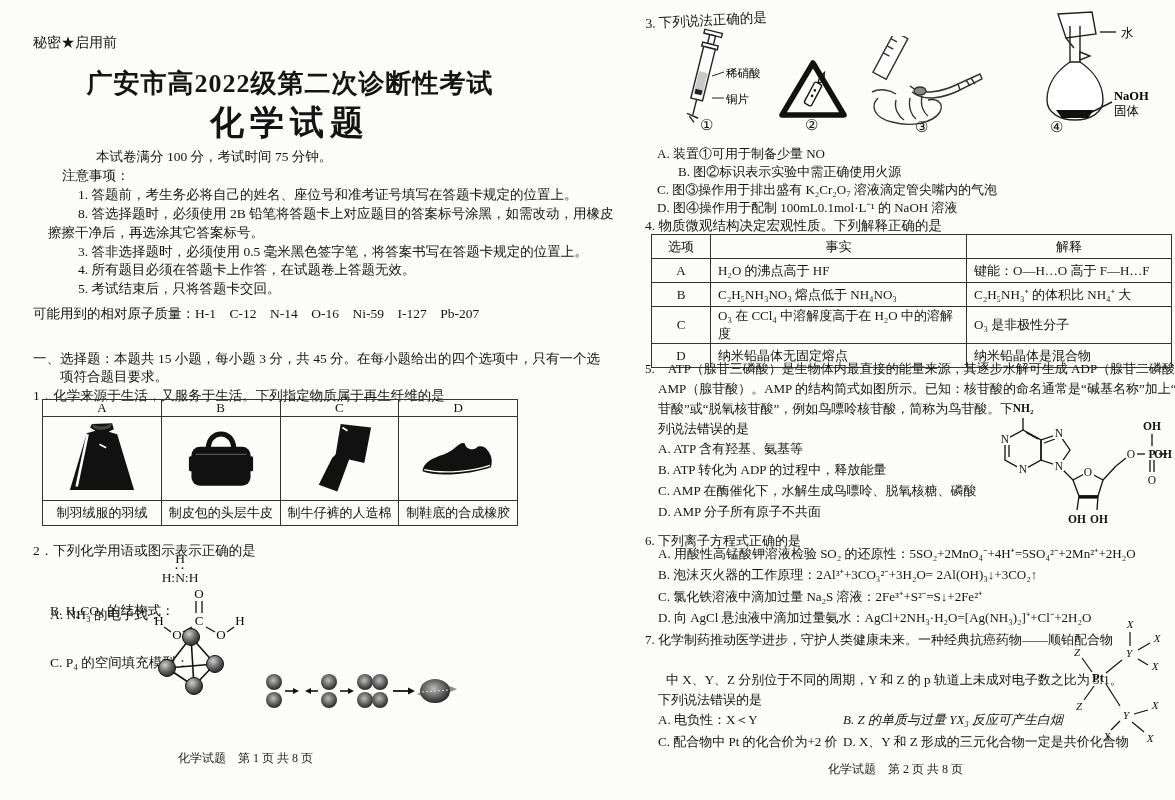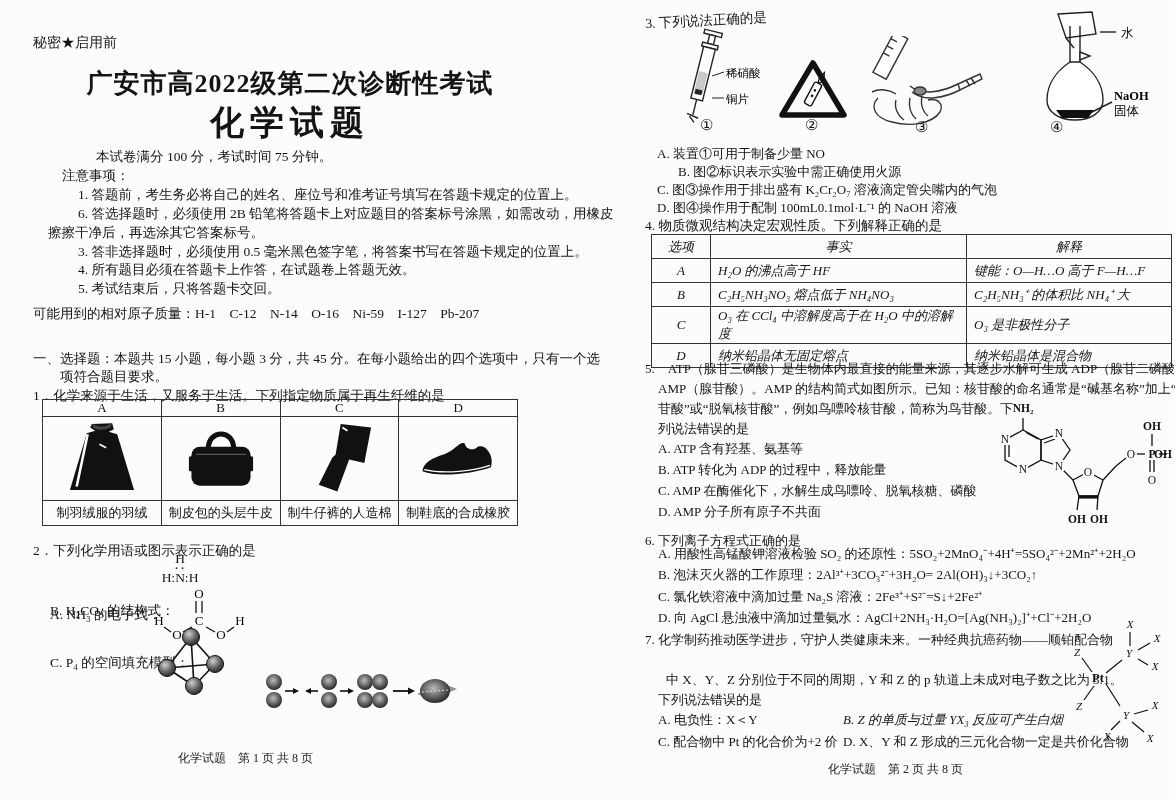--- a/index.html
+++ b/index.html
@@ -9,40 +9,40 @@
   .ln{position:absolute;font-size:13.5px;white-space:nowrap;line-height:1.25;}
   .sm{font-size:13px;}
   .b{font-weight:normal;}
   .ctr{text-align:center;}
   .title{font-size:26px;font-weight:bold;letter-spacing:1px;}
   .subtitle{font-size:34px;font-weight:bold;letter-spacing:6px;}
   .footer{font-size:12px;color:#222;}
   table.q{border-collapse:collapse;position:absolute;table-layout:fixed;}
   table.q td,table.q th{border:1.2px solid #333;font-weight:normal;font-size:13px;
     text-align:center;padding:0 4px;overflow:hidden;}
-  table.q4 td,table.q4 th{text-align:left;padding:0 7px;font-style:italic;}
+  table.q4 td,table.q4 th{text-align:left;padding:0 7px;}
   table.q4 td.c,table.q4 th.c{text-align:center;}
   .fignum{position:absolute;font-size:15px;}
   svg text{font-family:"Liberation Serif",serif;}
   .efl{position:absolute;width:70px;text-align:center;font-size:13.5px;line-height:1;}
   .efl .dots{font-size:15px;line-height:5px;letter-spacing:1px;}
 </style>
 </head>
 <body>
 
 <div id="paper">
 
   <div class="ln b" style="left:33px;top:34px;font-size:14px;">秘密★启用前</div>
   <div class="abs title ctr" style="left:30px;top:66px;width:520px;">广安市高2022级第二次诊断性考试</div>
   <div class="abs subtitle ctr" style="left:30px;top:100px;width:520px;">化学试题</div>
 
   <div class="ln" style="left:62px;top:149px;margin-left:34px;">本试卷满分 100 分，考试时间 75 分钟。</div>
   <div class="ln b" style="left:62px;top:168px;">注意事项：</div>
   <div class="ln" style="left:78px;top:187px;">1. 答题前，考生务必将自己的姓名、座位号和准考证号填写在答题卡规定的位置上。</div>
-  <div class="ln" style="left:78px;top:206px;">6. 答选择题时，必须使用 2B 铅笔将答题卡上对应题目的答案标号涂黑，如需改动，用橡皮</div>
+  <div class="ln" style="left:78px;top:206px;">8. 答选择题时，必须使用 2B 铅笔将答题卡上对应题目的答案标号涂黑，如需改动，用橡皮</div>
   <div class="ln" style="left:33px;top:225px;margin-left:15px;">擦擦干净后，再选涂其它答案标号。</div>
   <div class="ln" style="left:78px;top:244px;">3. 答非选择题时，必须使用 0.5 毫米黑色签字笔，将答案书写在答题卡规定的位置上。</div>
   <div class="ln" style="left:78px;top:262px;">4. 所有题目必须在答题卡上作答，在试题卷上答题无效。</div>
   <div class="ln" style="left:78px;top:281px;">5. 考试结束后，只将答题卡交回。</div>
 
   <div class="ln" style="left:33px;top:306px;">
     <span class="b">可能用到的相对原子质量：</span><span>H-1　C-12　N-14　O-16　Ni-59　I-127　Pb-207</span>
   </div>
 
   <div class="ln b" style="left:33px;top:351px;">一、选择题：本题共 15 小题，每小题 3 分，共 45 分。在每小题给出的四个选项中，只有一个选</div>

